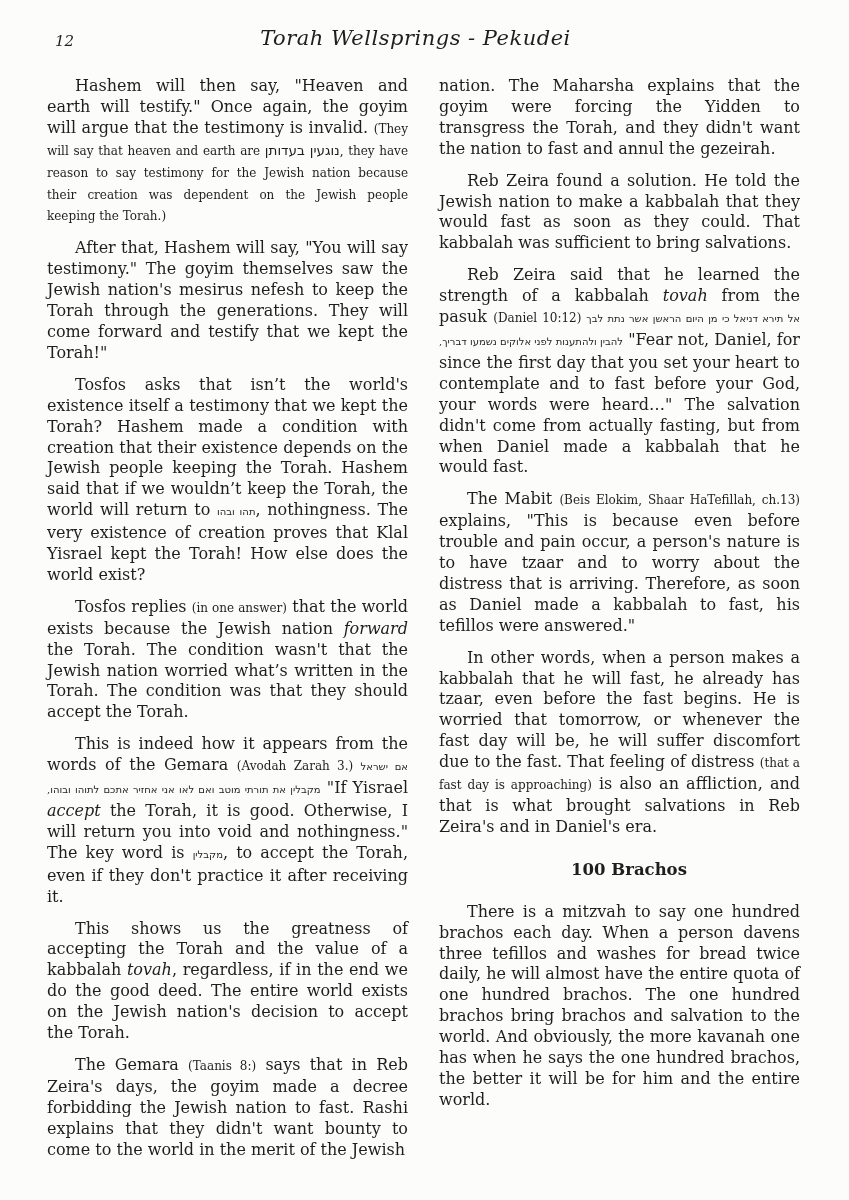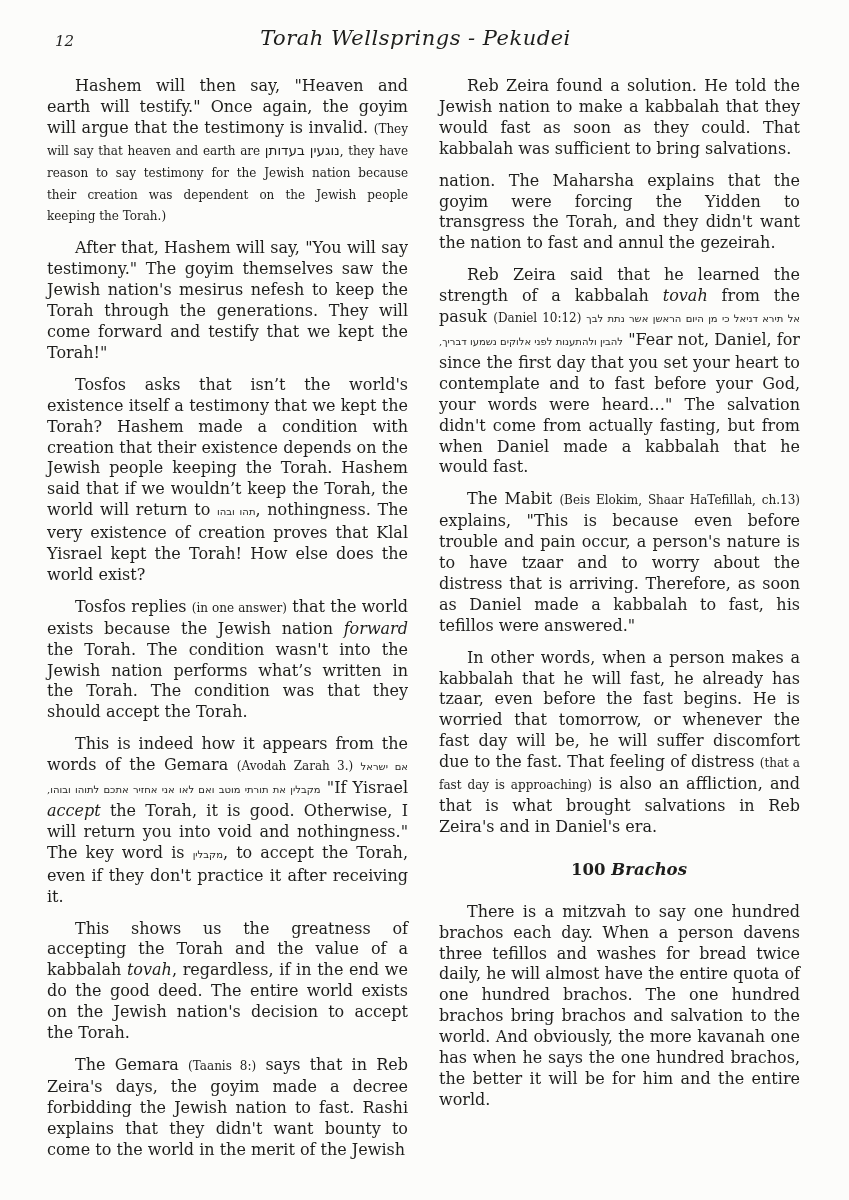--- a/index.html
+++ b/index.html
@@ -52,49 +52,49 @@
     margin:22px 0 21px 0;
     text-align:center;
     font-size:16.5px;
     font-weight:bold;
     text-indent:0;
   }
   .n{}
   .sm{font-size:12px;}
   .it{font-style:italic;}
   .b{font-weight:bold;margin-left:19px;}
-  .bi{font-weight:bold;font-style:italic;}
+  .bi{font-weight:bold;}
   .he,.hesm{
     font-family:"DejaVu Serif","DejaVu Sans",serif;
     unicode-bidi:isolate;
   }
   .he{font-size:10px;}
   .hesm{font-size:13.5px;}
 </style>
 </head>
 <body>
 
 <div class="page">
   <div class="header">
     <span class="page-num">12</span>
     <span class="title">Torah Wellsprings - Pekudei</span>
   </div>
   <div class="columns">
     <div class="col">
         <p class="para"><span class="n">Hashem will then say, "Heaven and earth will testify." Once again, the goyim will argue that the testimony is invalid. </span><span class="sm">(They will say that heaven and earth are </span><span class="hesm" dir="rtl">נוגעין בעדותן</span><span class="sm">, they have reason to say testimony for the Jewish nation because their creation was dependent on the Jewish people keeping the Torah.)</span></p>
         <p class="para"><span class="n">After that, Hashem will say, "You will say testimony." The goyim themselves saw the Jewish nation's mesirus nefesh to keep the Torah through the generations. They will come forward and testify that we kept the Torah!"</span></p>
         <p class="para"><span class="n">Tosfos asks that isn’t the world's existence itself a testimony that we kept the Torah? Hashem made a condition with creation that their existence depends on the Jewish people keeping the Torah. Hashem said that if we wouldn’t keep the Torah, the world will return to </span><span class="he" dir="rtl">תהו ובהו</span><span class="n">, nothingness. The very existence of creation proves that Klal Yisrael kept the Torah! How else does the world exist?</span></p>
-        <p class="para"><span class="n">Tosfos replies </span><span class="sm">(in one answer)</span><span class="n"> that the world exists because the Jewish nation </span><span class="it">forward</span><span class="n"> the Torah. The condition wasn't into the Jewish nation performs what’s written in the Torah. The condition was that they should accept the Torah.</span></p>
+        <p class="para"><span class="n">Tosfos replies </span><span class="sm">(in one answer)</span><span class="n"> that the world exists because the Jewish nation </span><span class="it">forward</span><span class="n"> the Torah. The condition wasn't that the Jewish nation worried what’s written in the Torah. The condition was that they should accept the Torah.</span></p>
         <p class="para"><span class="n">This is indeed how it appears from the words of the Gemara </span><span class="sm">(Avodah Zarah 3.) </span><span class="he" dir="rtl">אם ישראל מקבלין את תורתי מוטב ואם לאו אני אחזיר אתכם לתוהו ובוהו,</span><span class="n"> "If Yisrael </span><span class="it">accept</span><span class="n"> the Torah, it is good. Otherwise, I will return you into void and nothingness." The key word is </span><span class="he" dir="rtl">מקבלין</span><span class="n">, to accept the Torah, even if they don't practice it after receiving it.</span></p>
         <p class="para"><span class="n">This shows us the greatness of accepting the Torah and the value of a kabbalah </span><span class="it">tovah</span><span class="n">, regardless, if in the end we do the good deed. The entire world exists on the Jewish nation's decision to accept the Torah.</span></p>
         <p class="para"><span class="n">The Gemara </span><span class="sm">(Taanis 8:)</span><span class="n"> says that in Reb Zeira's days, the goyim made a decree forbidding the Jewish nation to fast. Rashi explains that they didn't want bounty to come to the world in the merit of the Jewish</span></p>
       </div>
     <div class="col">
+        <p class="para noindent"><span class="n">nation. The Maharsha explains that the goyim were forcing the Yidden to transgress the Torah, and they didn't want the nation to fast and annul the gezeirah.</span></p>
         <p class="para"><span class="n">Reb Zeira found a solution. He told the Jewish nation to make a kabbalah that they would fast as soon as they could. That kabbalah was sufficient to bring salvations.</span></p>
-        <p class="para noindent"><span class="n">nation. The Maharsha explains that the goyim were forcing the Yidden to transgress the Torah, and they didn't want the nation to fast and annul the gezeirah.</span></p>
         <p class="para"><span class="n">Reb Zeira said that he learned the strength of a kabbalah </span><span class="it">tovah</span><span class="n"> from the pasuk </span><span class="sm">(Daniel 10:12) </span><span class="he" dir="rtl">אל תירא דניאל כי מן היום הראשן אשר נתת לבך להבין ולהתענות לפני אלוקים נשמעו דבריך,</span><span class="n"> "Fear not, Daniel, for since the first day that you set your heart to contemplate and to fast before your God, your words were heard…" The salvation didn't come from actually fasting, but from when Daniel made a kabbalah that he would fast.</span></p>
         <p class="para"><span class="n">The Mabit </span><span class="sm">(Beis Elokim, Shaar HaTefillah, ch.13)</span><span class="n"> explains, "This is because even before trouble and pain occur, a person's nature is to have tzaar and to worry about the distress that is arriving. Therefore, as soon as Daniel made a kabbalah to fast, his tefillos were answered."</span></p>
         <p class="para"><span class="n">In other words, when a person makes a kabbalah that he will fast, he already has tzaar, even before the fast begins. He is worried that tomorrow, or whenever the fast day will be, he will suffer discomfort due to the fast. That feeling of distress </span><span class="sm">(that a fast day is approaching)</span><span class="n"> is also an affliction, and that is what brought salvations in Reb Zeira's and in Daniel's era.</span></p>
         <h3 class="heading"><span class="b">100 </span><span class="bi">Brachos</span></h3>
         <p class="para"><span class="n">There is a mitzvah to say one hundred brachos each day. When a person davens three tefillos and washes for bread twice daily, he will almost have the entire quota of one hundred brachos. The one hundred brachos bring brachos and salvation to the world. And obviously, the more kavanah one has when he says the one hundred brachos, the better it will be for him and the entire world.</span></p>
       </div>
   </div>
 </div>
 
 </body></html>

